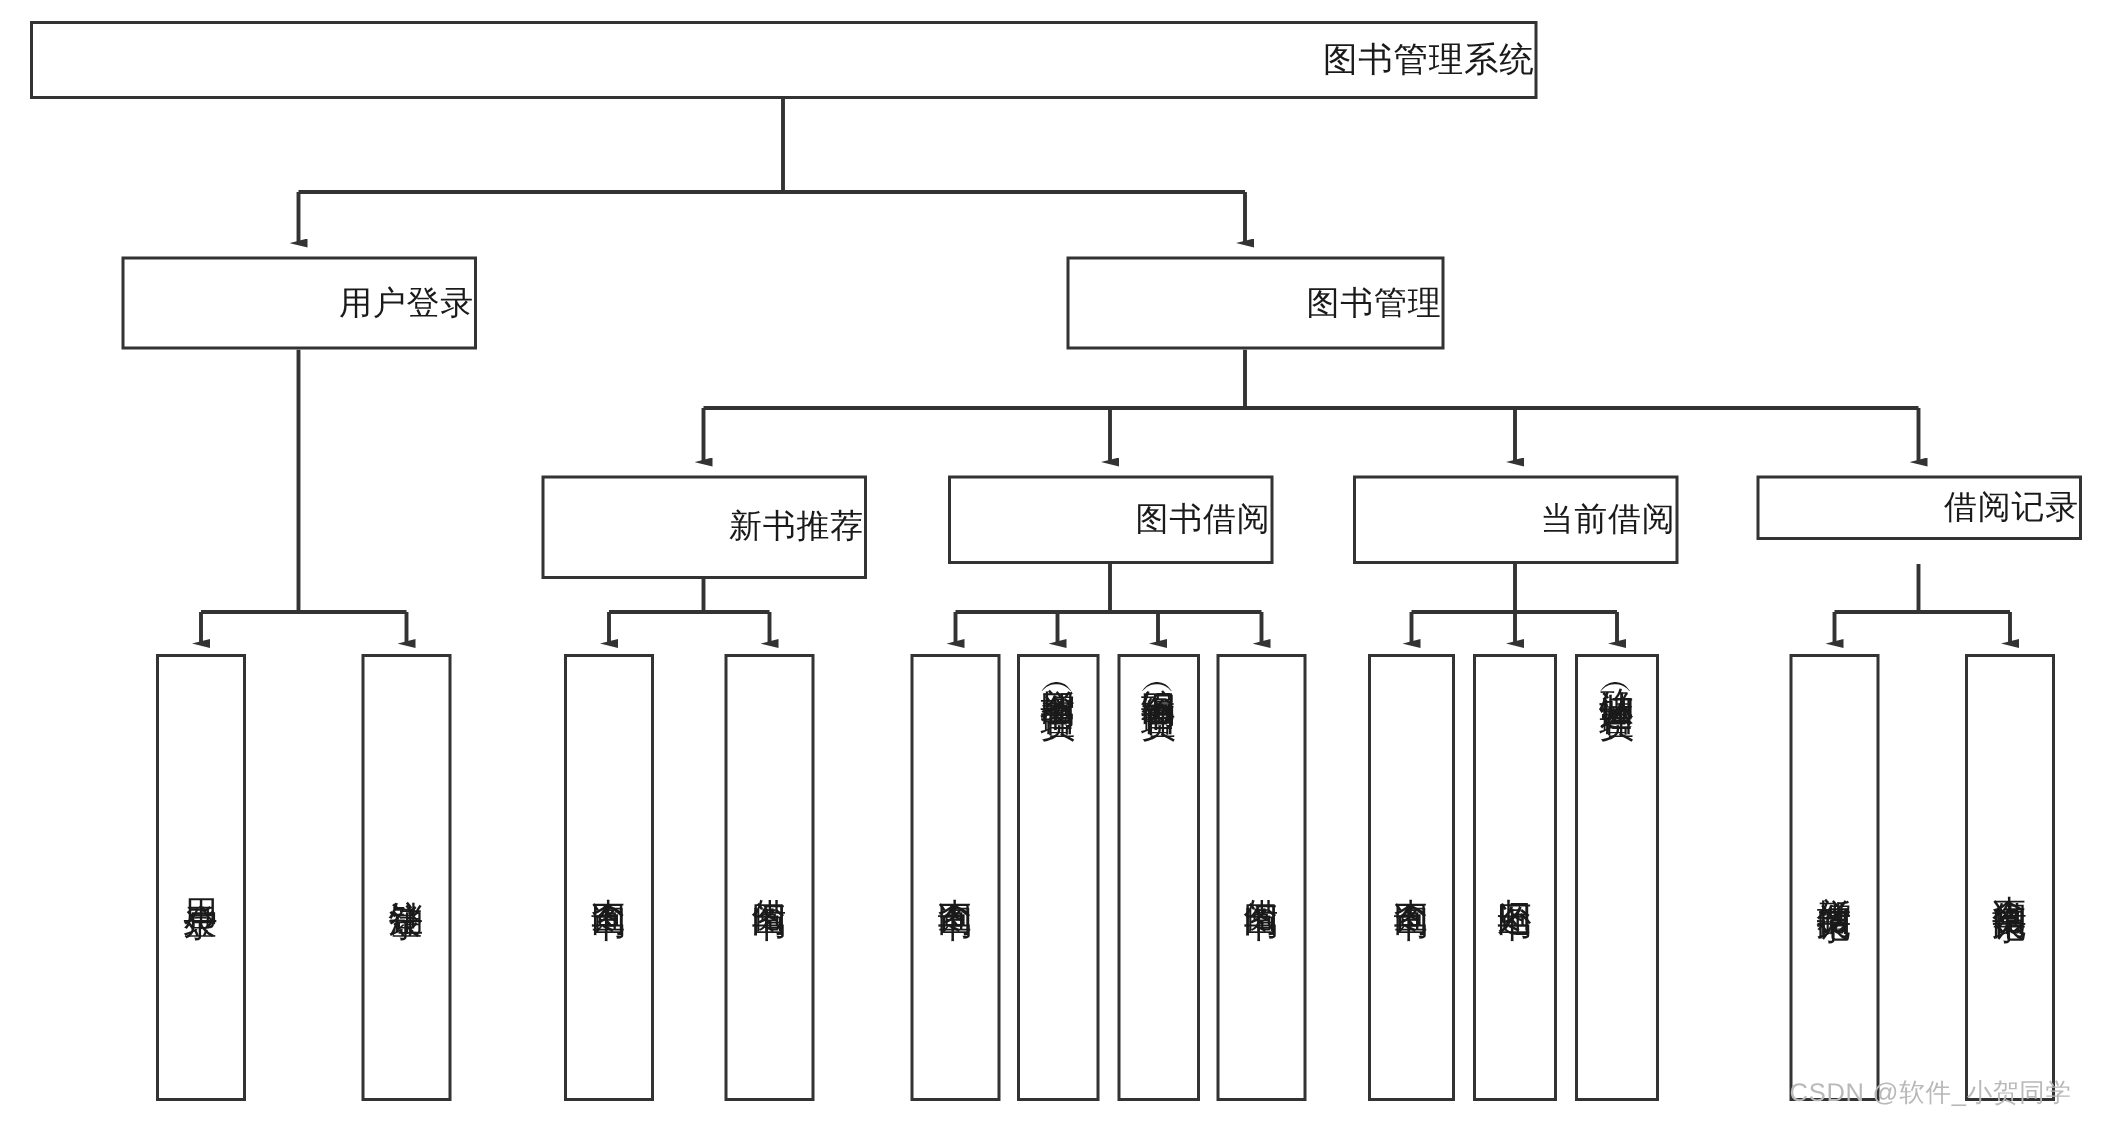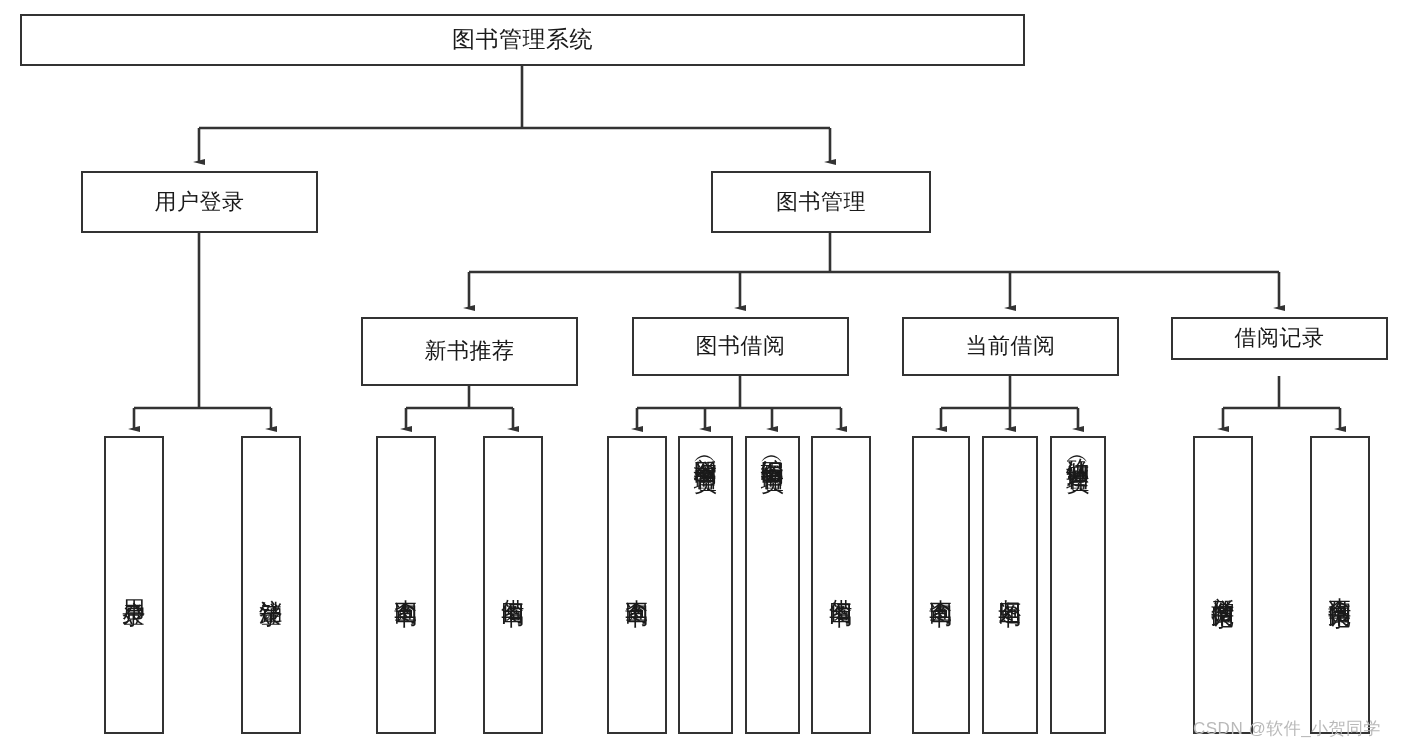--- a/index.html
+++ b/index.html
@@ -26,21 +26,21 @@
     height: 747px;
     pointer-events: none;
   }
   .node {
     position: absolute;
     box-sizing: border-box;
     background: #ffffff;
     border: 2px solid #333333;
     display: flex;
     align-items: center;
-    justify-content: center;
+    justify-content: flex-end;
     overflow: hidden;
   }
   .node .label {
     color: #1a1a1a;
     letter-spacing: 0.5px;
     white-space: nowrap;
     text-align: center;
   }
   
   .node.horiz .label {
@@ -137,21 +137,21 @@
     </g>
   </svg>
 
   <div class="node horiz root" style="left:20px; top:14px; width:1005px; height:52px;">
     <span class="label">图书管理系统</span>
   </div>
 
   <div class="node horiz" style="left:81px; top:171px; width:237px; height:62px;">
     <span class="label">用户登录</span>
   </div>
-  <div class="node horiz" style="left:711px; top:171px; width:220px; height:62px;">
+  <div class="node horiz" style="left:711px; top:171px; width:252px; height:62px;">
     <span class="label">图书管理</span>
   </div>
 
   <div class="node horiz" style="left:361px; top:317px; width:217px; height:69px;">
     <span class="label">新书推荐</span>
   </div>
   <div class="node horiz" style="left:632px; top:317px; width:217px; height:59px;">
     <span class="label">图书借阅</span>
   </div>
   <div class="node horiz" style="left:902px; top:317px; width:217px; height:59px;">

